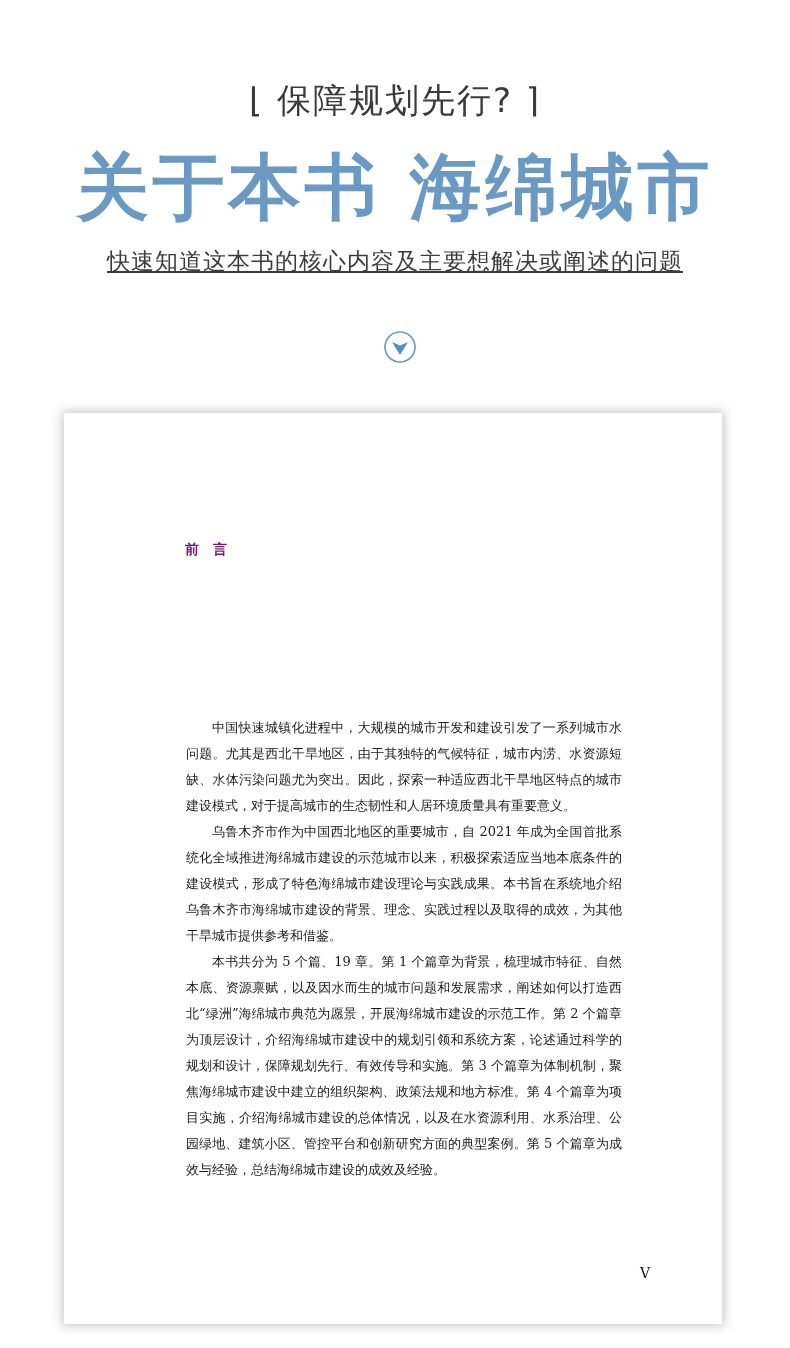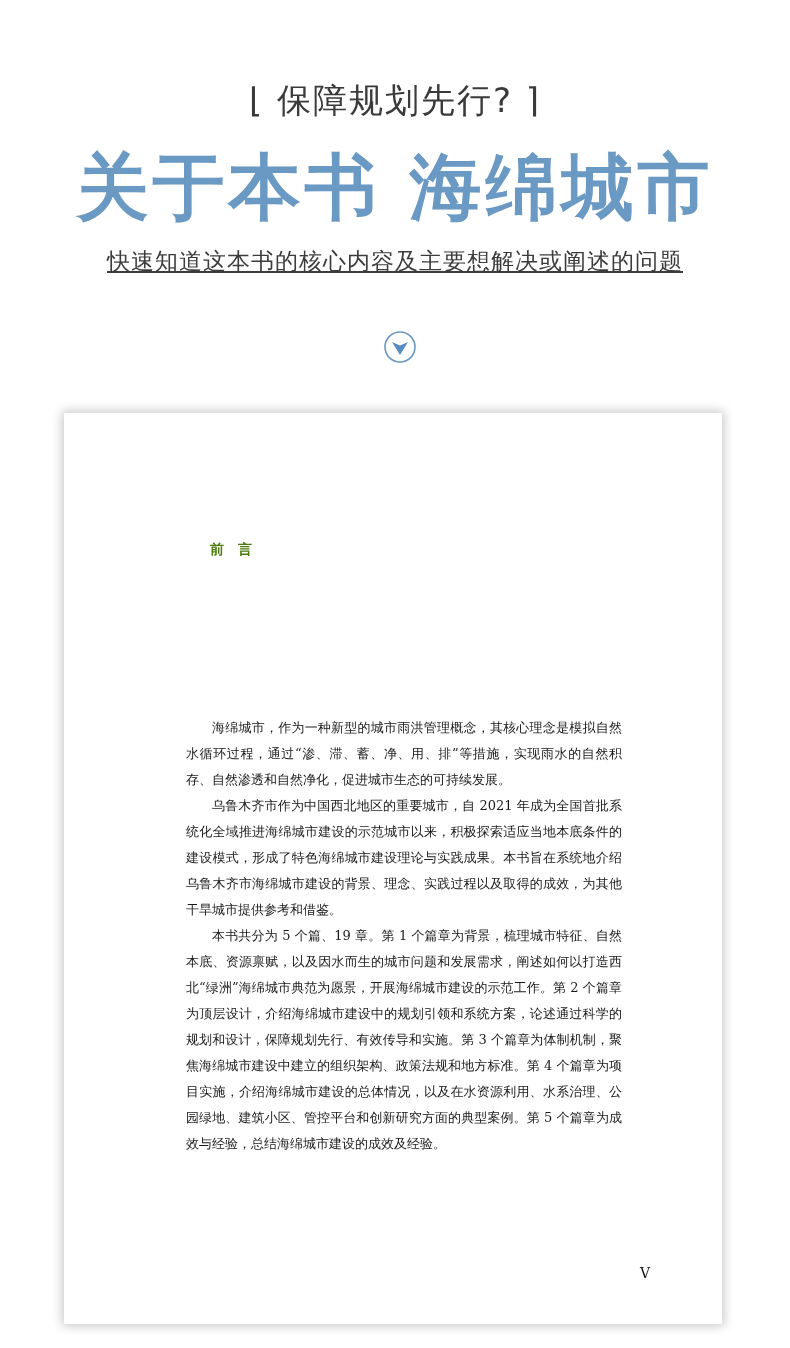--- a/index.html
+++ b/index.html
@@ -41,23 +41,22 @@
   }
   .page {
     position: absolute; left: 64px; top: 413px;
     width: 658px; height: 911px;
     background: #ffffff;
     box-shadow: 0 0 10px 2px rgba(0,0,0,0.22);
   }
   .page-heading {
     position: absolute; left: 121px; top: 128px;
     font-family: "DejaVu Serif", serif;
-    font-size: 14px; font-weight: bold; color: #4d7c0f;
+    font-size: 14px; font-weight: bold; color: #701a75;
     letter-spacing: 14px;
-    margin-left: 25px;
   }
   .page-body {
     position: absolute; left: 122px; top: 302px; width: 436px;
     font-family: "DejaVu Serif", serif;
     font-size: 13px; color: #1a1a1a;
     line-height: 26px;
     text-align: justify;
   }
   .page-body p { margin: 0; text-indent: 2em; }
   .page-number {
@@ -82,18 +81,18 @@
 <div class="down-arrow">
   <svg width="32" height="32" viewBox="0 0 32 32">
     <circle cx="16" cy="16" r="15" fill="none" stroke="#6a99c4" stroke-width="1.6"></circle>
     <path d="M8 11 L16 14.5 L24 11 L16 24 Z" fill="#5a8cbf"></path>
   </svg>
 </div>
 
 <div class="page">
   <div class="page-heading">前言</div>
   <div class="page-body">
-    <p>海绵城市，作为一种新型的城市雨洪管理概念，其核心理念是模拟自然水循环过程，通过“渗、滞、蓄、净、用、排”等措施，实现雨水的自然积存、自然渗透和自然净化，促进城市生态的可持续发展。</p>
+    <p>中国快速城镇化进程中，大规模的城市开发和建设引发了一系列城市水问题。尤其是西北干旱地区，由于其独特的气候特征，城市内涝、水资源短缺、水体污染问题尤为突出。因此，探索一种适应西北干旱地区特点的城市建设模式，对于提高城市的生态韧性和人居环境质量具有重要意义。</p>
     <p>乌鲁木齐市作为中国西北地区的重要城市，自 2021 年成为全国首批系统化全域推进海绵城市建设的示范城市以来，积极探索适应当地本底条件的建设模式，形成了特色海绵城市建设理论与实践成果。本书旨在系统地介绍乌鲁木齐市海绵城市建设的背景、理念、实践过程以及取得的成效，为其他干旱城市提供参考和借鉴。</p>
     <p>本书共分为 5 个篇、19 章。第 1 个篇章为背景，梳理城市特征、自然本底、资源禀赋，以及因水而生的城市问题和发展需求，阐述如何以打造西北“绿洲”海绵城市典范为愿景，开展海绵城市建设的示范工作。第 2 个篇章为顶层设计，介绍海绵城市建设中的规划引领和系统方案，论述通过科学的规划和设计，保障规划先行、有效传导和实施。第 3 个篇章为体制机制，聚焦海绵城市建设中建立的组织架构、政策法规和地方标准。第 4 个篇章为项目实施，介绍海绵城市建设的总体情况，以及在水资源利用、水系治理、公园绿地、建筑小区、管控平台和创新研究方面的典型案例。第 5 个篇章为成效与经验，总结海绵城市建设的成效及经验。</p>
   </div>
   <div class="page-number">V</div>
 </div>
 
 </body></html>

